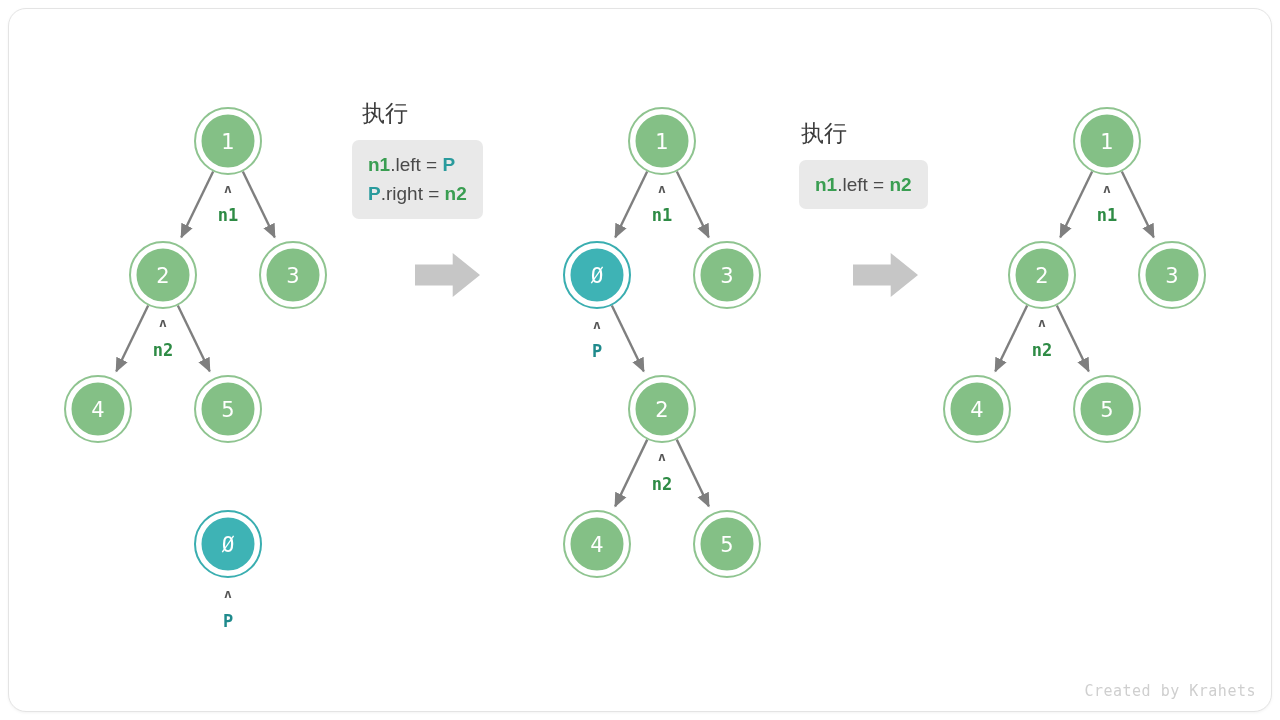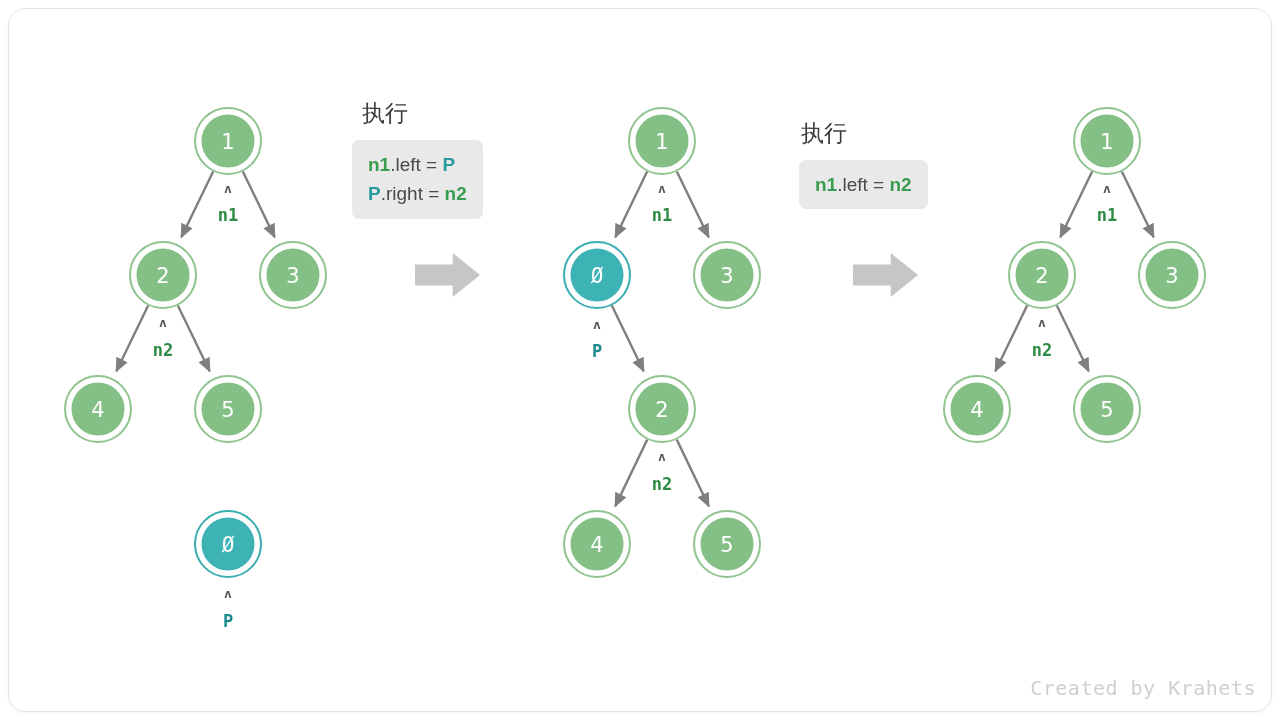--- a/index.html
+++ b/index.html
@@ -109,21 +109,21 @@
   }
   .tok-green { color: #3a9e52; font-weight: bold; }
   .tok-teal  { color: #2a9b9d; font-weight: bold; }
   .tok-dark  { color: #4a4a4a; }
   .watermark {
     position: absolute;
     right: 24px;
     bottom: 20px;
     color: #cfcfcf;
     font-family: "DejaVu Sans Mono", monospace;
-    font-size: 20px;
+    font-size: 15px;
     letter-spacing: 0.5px;
   }
 </style>
 </head>
 <body>
 
 <div id="canvas">
   <div class="card"></div>
 
   <svg class="scene" id="scene" viewBox="0 0 1280 720" xmlns="http://www.w3.org/2000/svg">

